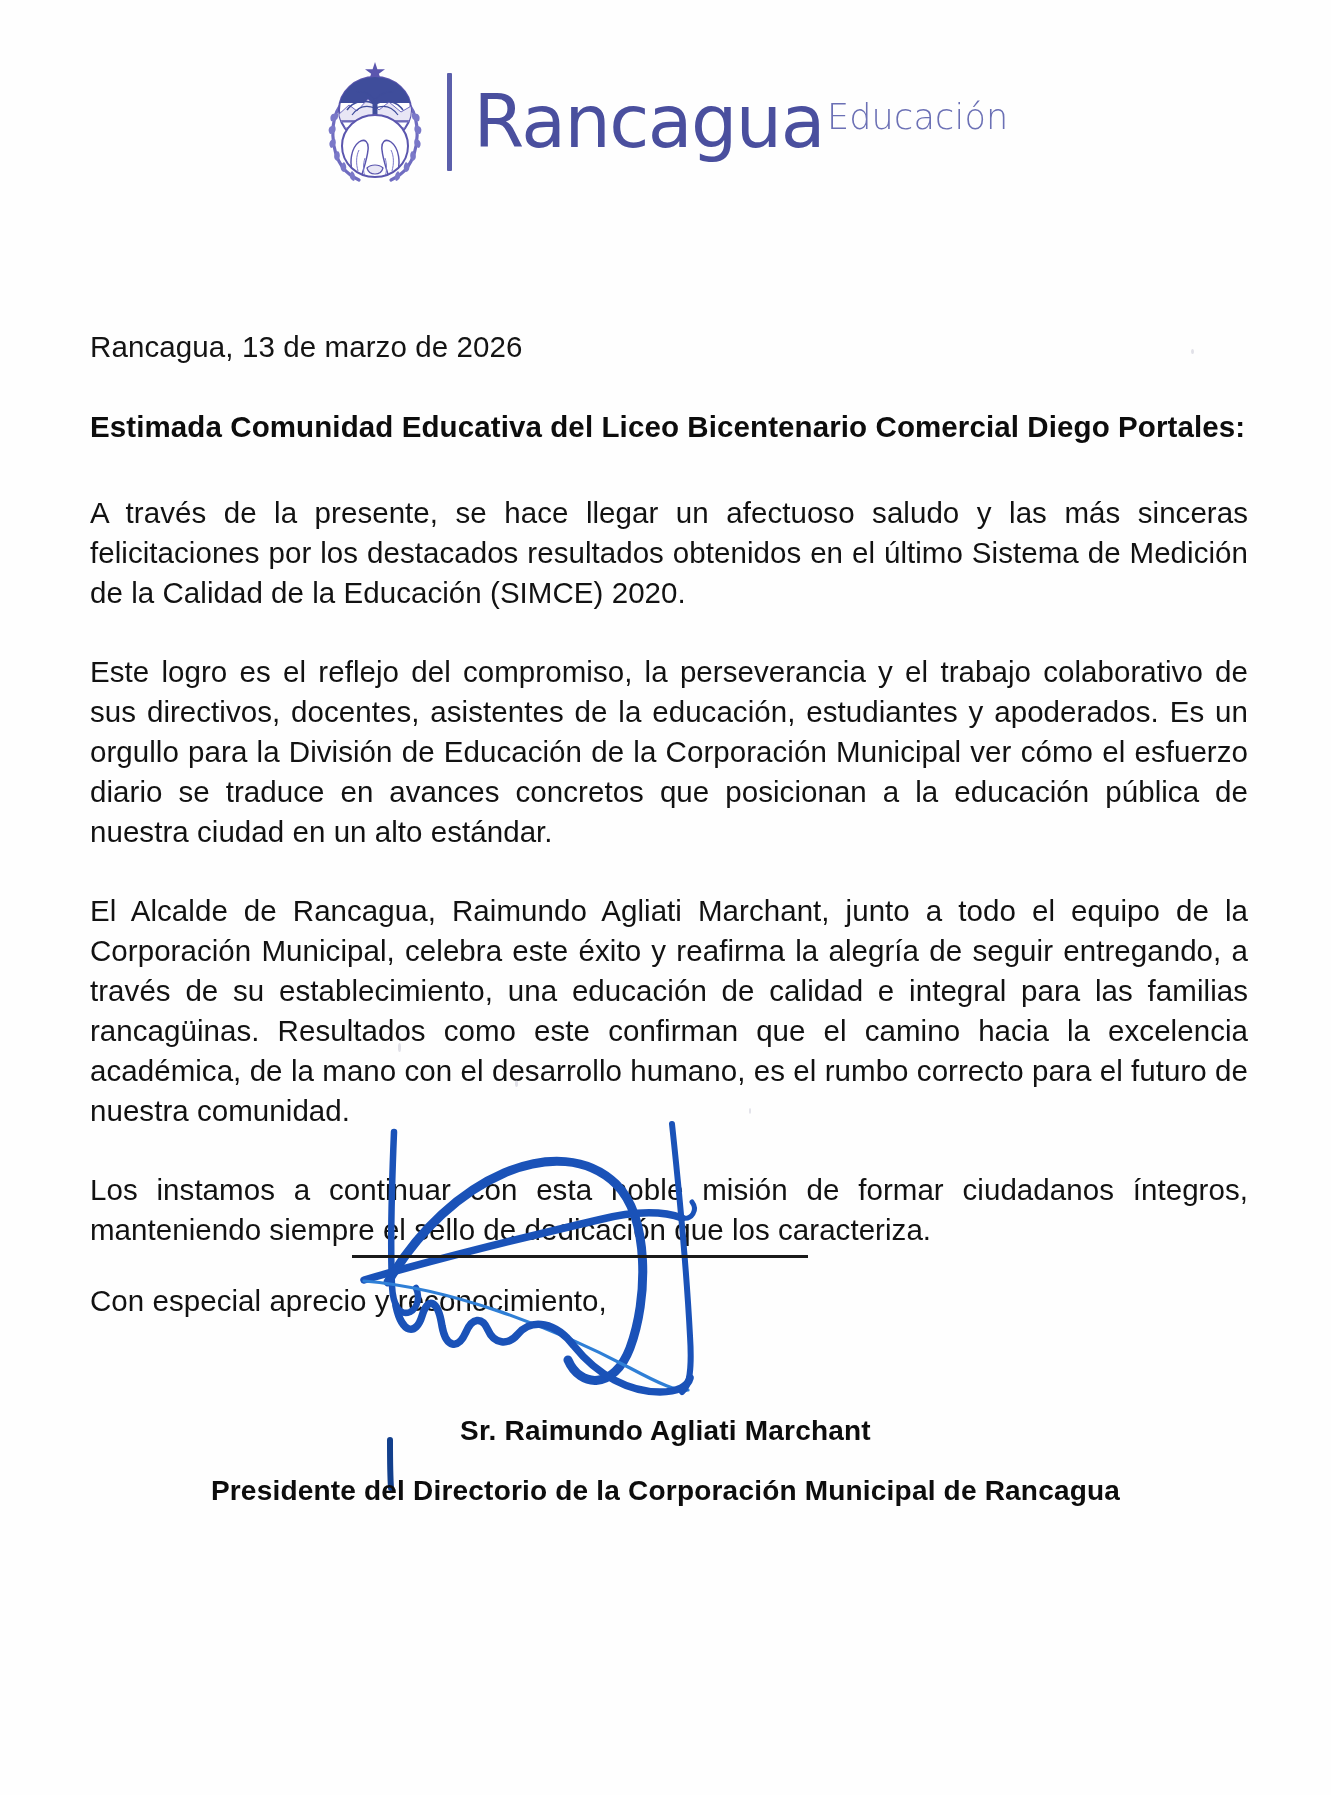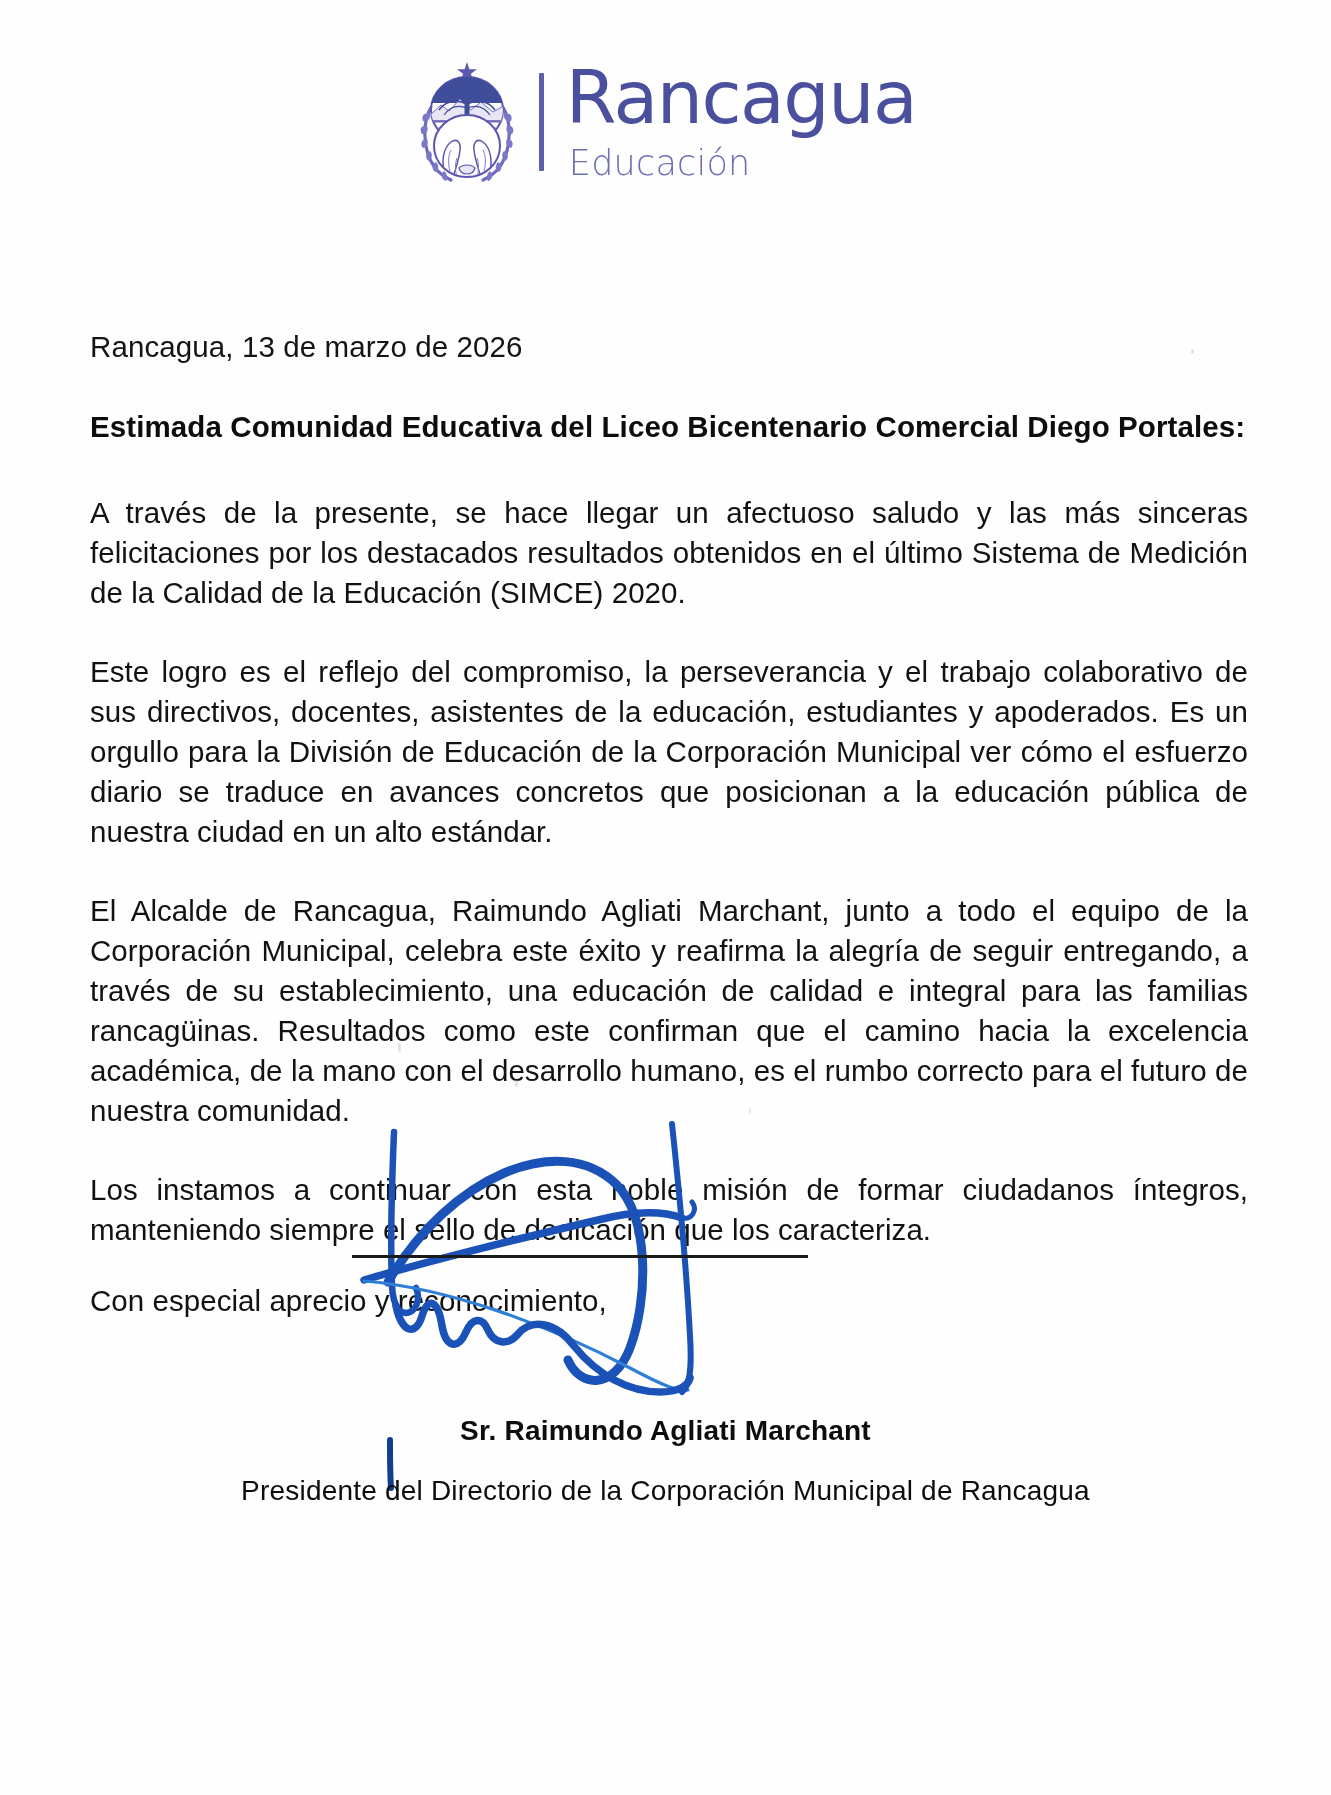--- a/index.html
+++ b/index.html
@@ -47,21 +47,20 @@
     width: 5px;
     height: 98px;
     background: #5b5fab;
     margin-left: 20px;
     margin-right: 22px;
     flex: 0 0 auto;
     border-radius: 1px;
   }
   .wordmark {
     display: flex;
-    flex-direction: column;
     justify-content: center;
     line-height: 1;
   }
   .wordmark-main {
     font-family: "DejaVu Sans", sans-serif;
     font-size: 73px;
     font-weight: 400;
     letter-spacing: -1.5px;
     color: #4a4f9e;
     line-height: 0.95;
@@ -145,21 +144,21 @@
     color: #0d0d0d;
     margin-top: 16px;
   }
   .sig-title {
     position: absolute;
     left: 0;
     right: 0;
     top: 1475px;
     text-align: center;
     font-size: 28px;
-    font-weight: normal;
+    font-weight: bold;
     letter-spacing: 0.2px;
     color: #0d0d0d;
   }
 
   
   .speckle {
     position: absolute;
     background: #c9c9d6;
     opacity: 0.55;
     border-radius: 50%;

